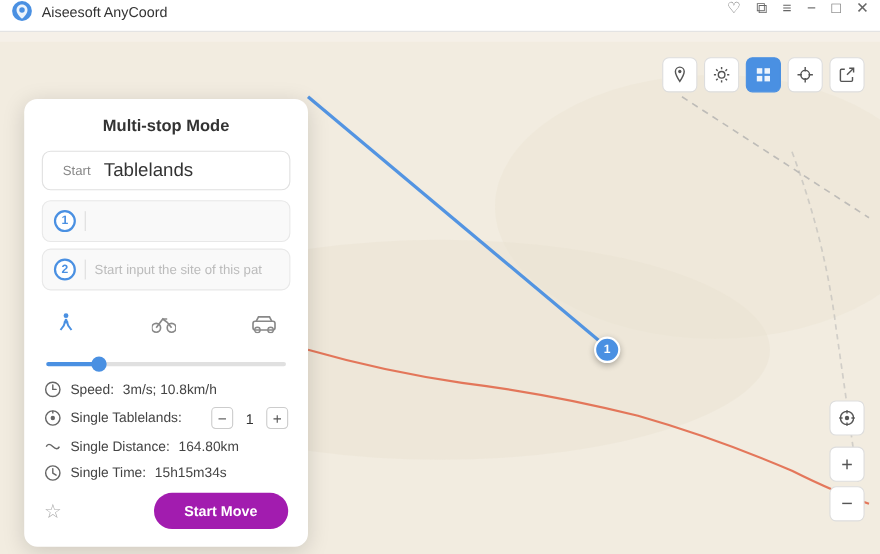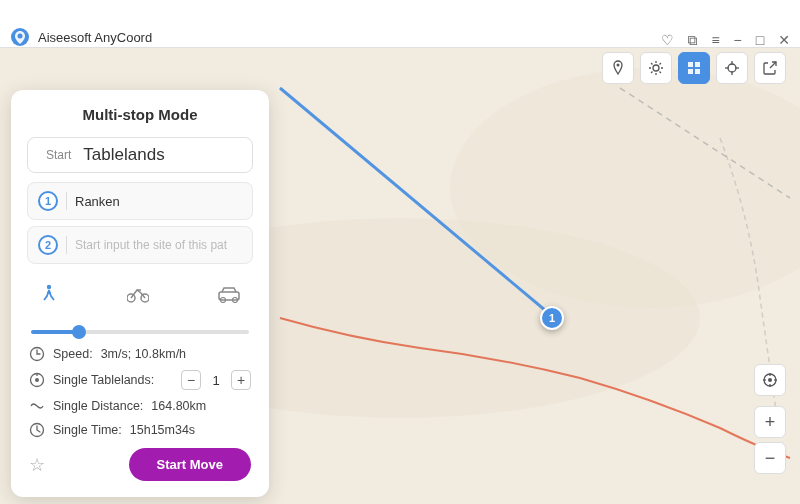--- a/index.html
+++ b/index.html
@@ -7,24 +7,24 @@
       width: 800px;
       height: 504px;
       font-family: -apple-system, BlinkMacSystemFont, 'Segoe UI', sans-serif;
       overflow: hidden;
       background: #f5f0e8;
       position: relative;
     }
 
     
     #titlebar {
-      height: 48px;
-      background: #fff;
-      display: flex;
-      align-items: flex-end;
+      height: 29px;
+      background: #fff;
+      display: flex;
+      align-items: flex-start;
       justify-content: space-between;
       padding: 0 10px;
       border-bottom: 1px solid #e0e0e0;
       position: relative;
       z-index: 10;
     }
     #titlebar-left {
       display: flex;
       align-items: center;
       gap: 8px;
@@ -133,21 +133,21 @@
       cursor: pointer;
       font-size: 15px;
       color: #555;
       margin-bottom: 6px;
     }
 
     
     #panel {
       position: absolute;
       top: 52px;
-      left: 11px;
+      left: 22px;
       width: 258px;
       background: #fff;
       border-radius: 12px;
       box-shadow: 0 4px 20px rgba(0,0,0,0.15);
       z-index: 30;
       padding: 16px;
     }
     #panel-title {
       text-align: center;
       font-size: 15px;
@@ -454,21 +454,20 @@
         <circle cx="6" cy="6" r="4.5" stroke="#aaa" stroke-width="1.4"></circle>
         <line x1="9.5" y1="9.5" x2="13" y2="13" stroke="#aaa" stroke-width="1.4"></line>
       </svg>
     </div>
 
     <div class="waypoint-row">
       <div class="waypoint-circle">
         <span>1</span>
       </div>
       <div class="waypoint-divider"></div>
-      <span class="waypoint-text">Ranken</span>
     </div>
 
     <div class="waypoint-row">
       <div class="waypoint-circle">
         <span>2</span>
       </div>
       <div class="waypoint-divider"></div>
       <span class="waypoint-placeholder">Start input the site of this pat</span>
     </div>
 

